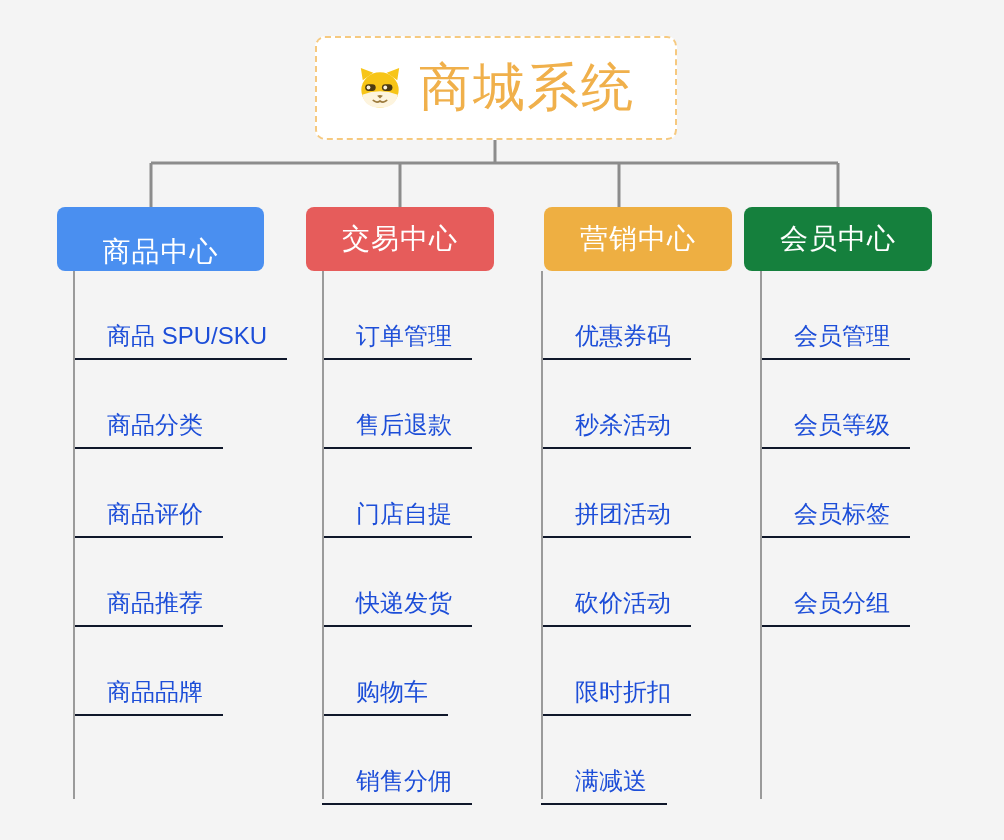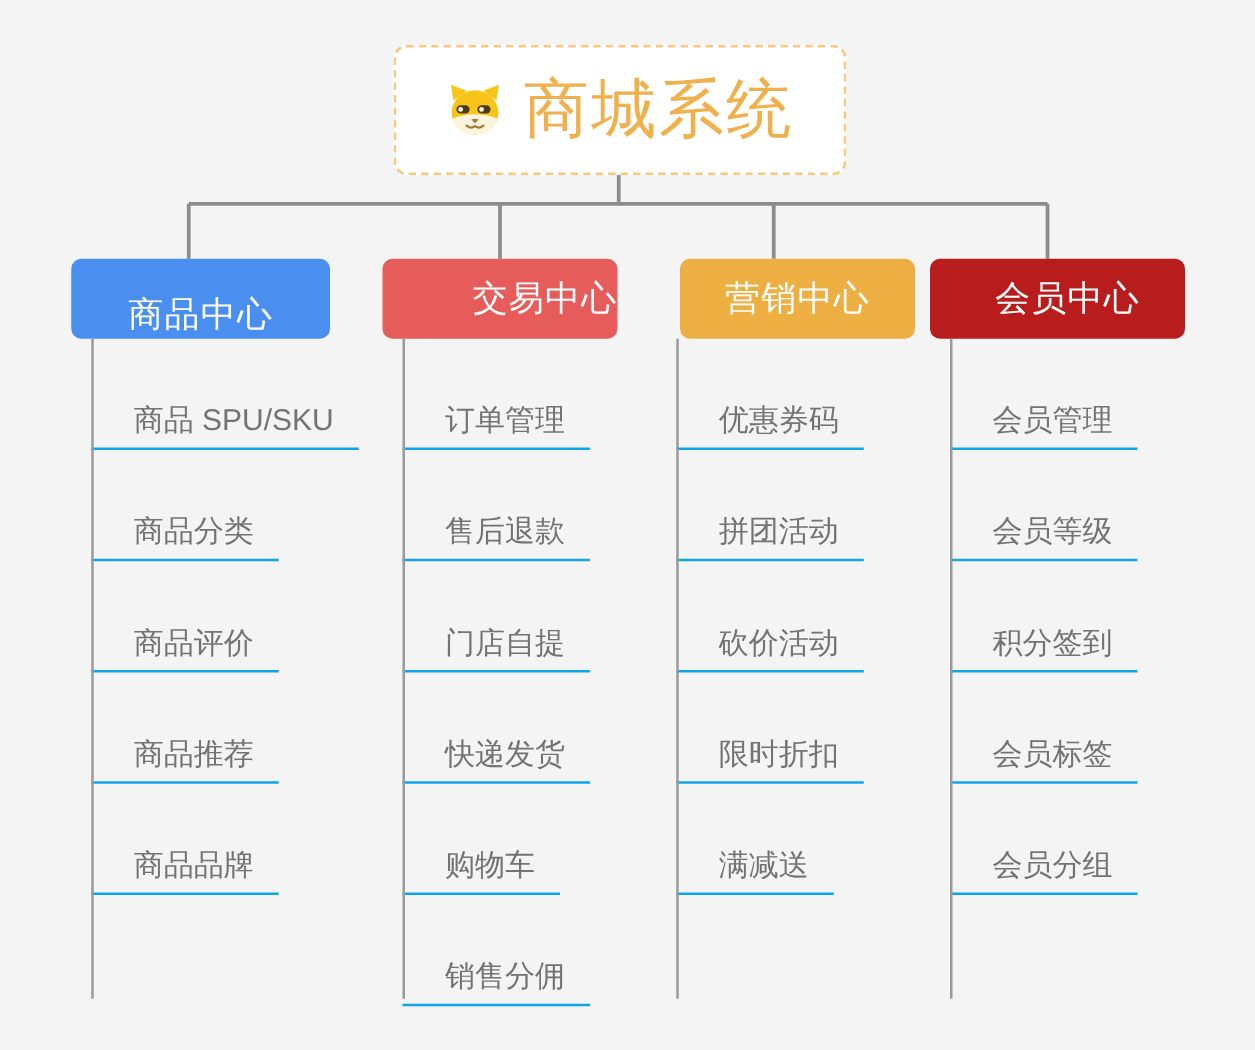--- a/index.html
+++ b/index.html
@@ -49,23 +49,23 @@
     border-left:2px solid #9a9a9a;
   }
   .item{
     height:89px;
     display:flex;align-items:flex-end;
   }
   .item:first-child{height:82px;}
   .item-label{
     display:inline-block;
     padding:0 20px 6px 34px;
-    border-bottom:2px solid #0ea5e9;
+    border-bottom:2px solid #0f172a;
     font-size:24px;
-    color:#737373;
+    color:#1d4ed8;
     white-space:nowrap;
   }
 </style>
 </head>
 <body>
 
 <div id="canvas">
 
   <svg id="connectors" width="1004" height="840" viewBox="0 0 1004 840">
     <path d="M495 140 V163 M151 163 H838 M151 163 V207 M400 163 V207 M619 163 V207 M838 163 V207" stroke="#8c8c8c" stroke-width="3" fill="none"></path>
@@ -108,21 +108,21 @@
           <div class="item">
             <span class="item-label">商品推荐</span>
           </div>
           <div class="item">
             <span class="item-label">商品品牌</span>
           </div>
         </div>
     </div>
 
     <div>
-      <div class="branch-header" style="left: 306px; width: 188px; background: rgb(230, 92, 91); justify-content: flex-end;">
+      <div class="branch-header" style="left: 306px; width: 188px; background: rgb(230, 92, 91);">
         <span>交易中心</span>
       </div>
       <div class="branch-col" style="left: 322px;">
         <div class="spine"></div>
       <div class="item">
             <span class="item-label">订单管理</span>
           </div>
           <div class="item">
             <span class="item-label">售后退款</span>
           </div>
@@ -144,48 +144,48 @@
     <div>
       <div class="branch-header" style="left: 525px; width: 188px; background: rgb(238, 175, 66); margin-left: 19px;">
         <span>营销中心</span>
       </div>
       <div class="branch-col" style="left: 541px;">
         <div class="spine"></div>
       <div class="item">
             <span class="item-label">优惠券码</span>
           </div>
           <div class="item">
+            <span class="item-label">秒杀活动</span>
+          </div>
+          <div class="item">
             <span class="item-label">拼团活动</span>
           </div>
           <div class="item">
             <span class="item-label">砍价活动</span>
           </div>
           <div class="item">
             <span class="item-label">限时折扣</span>
           </div>
           <div class="item">
             <span class="item-label">满减送</span>
           </div>
         </div>
     </div>
 
     <div>
-      <div class="branch-header" style="left: 744px; width: 188px; background: #b91c1c; padding-left: 16px;">
+      <div class="branch-header" style="left: 744px; width: 188px; background: #15803d;">
         <span>会员中心</span>
       </div>
       <div class="branch-col" style="left: 760px;">
         <div class="spine"></div>
       <div class="item">
             <span class="item-label">会员管理</span>
           </div>
           <div class="item">
             <span class="item-label">会员等级</span>
-          </div>
-          <div class="item">
-            <span class="item-label">积分签到</span>
           </div>
           <div class="item">
             <span class="item-label">会员标签</span>
           </div>
           <div class="item">
             <span class="item-label">会员分组</span>
           </div>
         </div>
     </div>
   </div>

